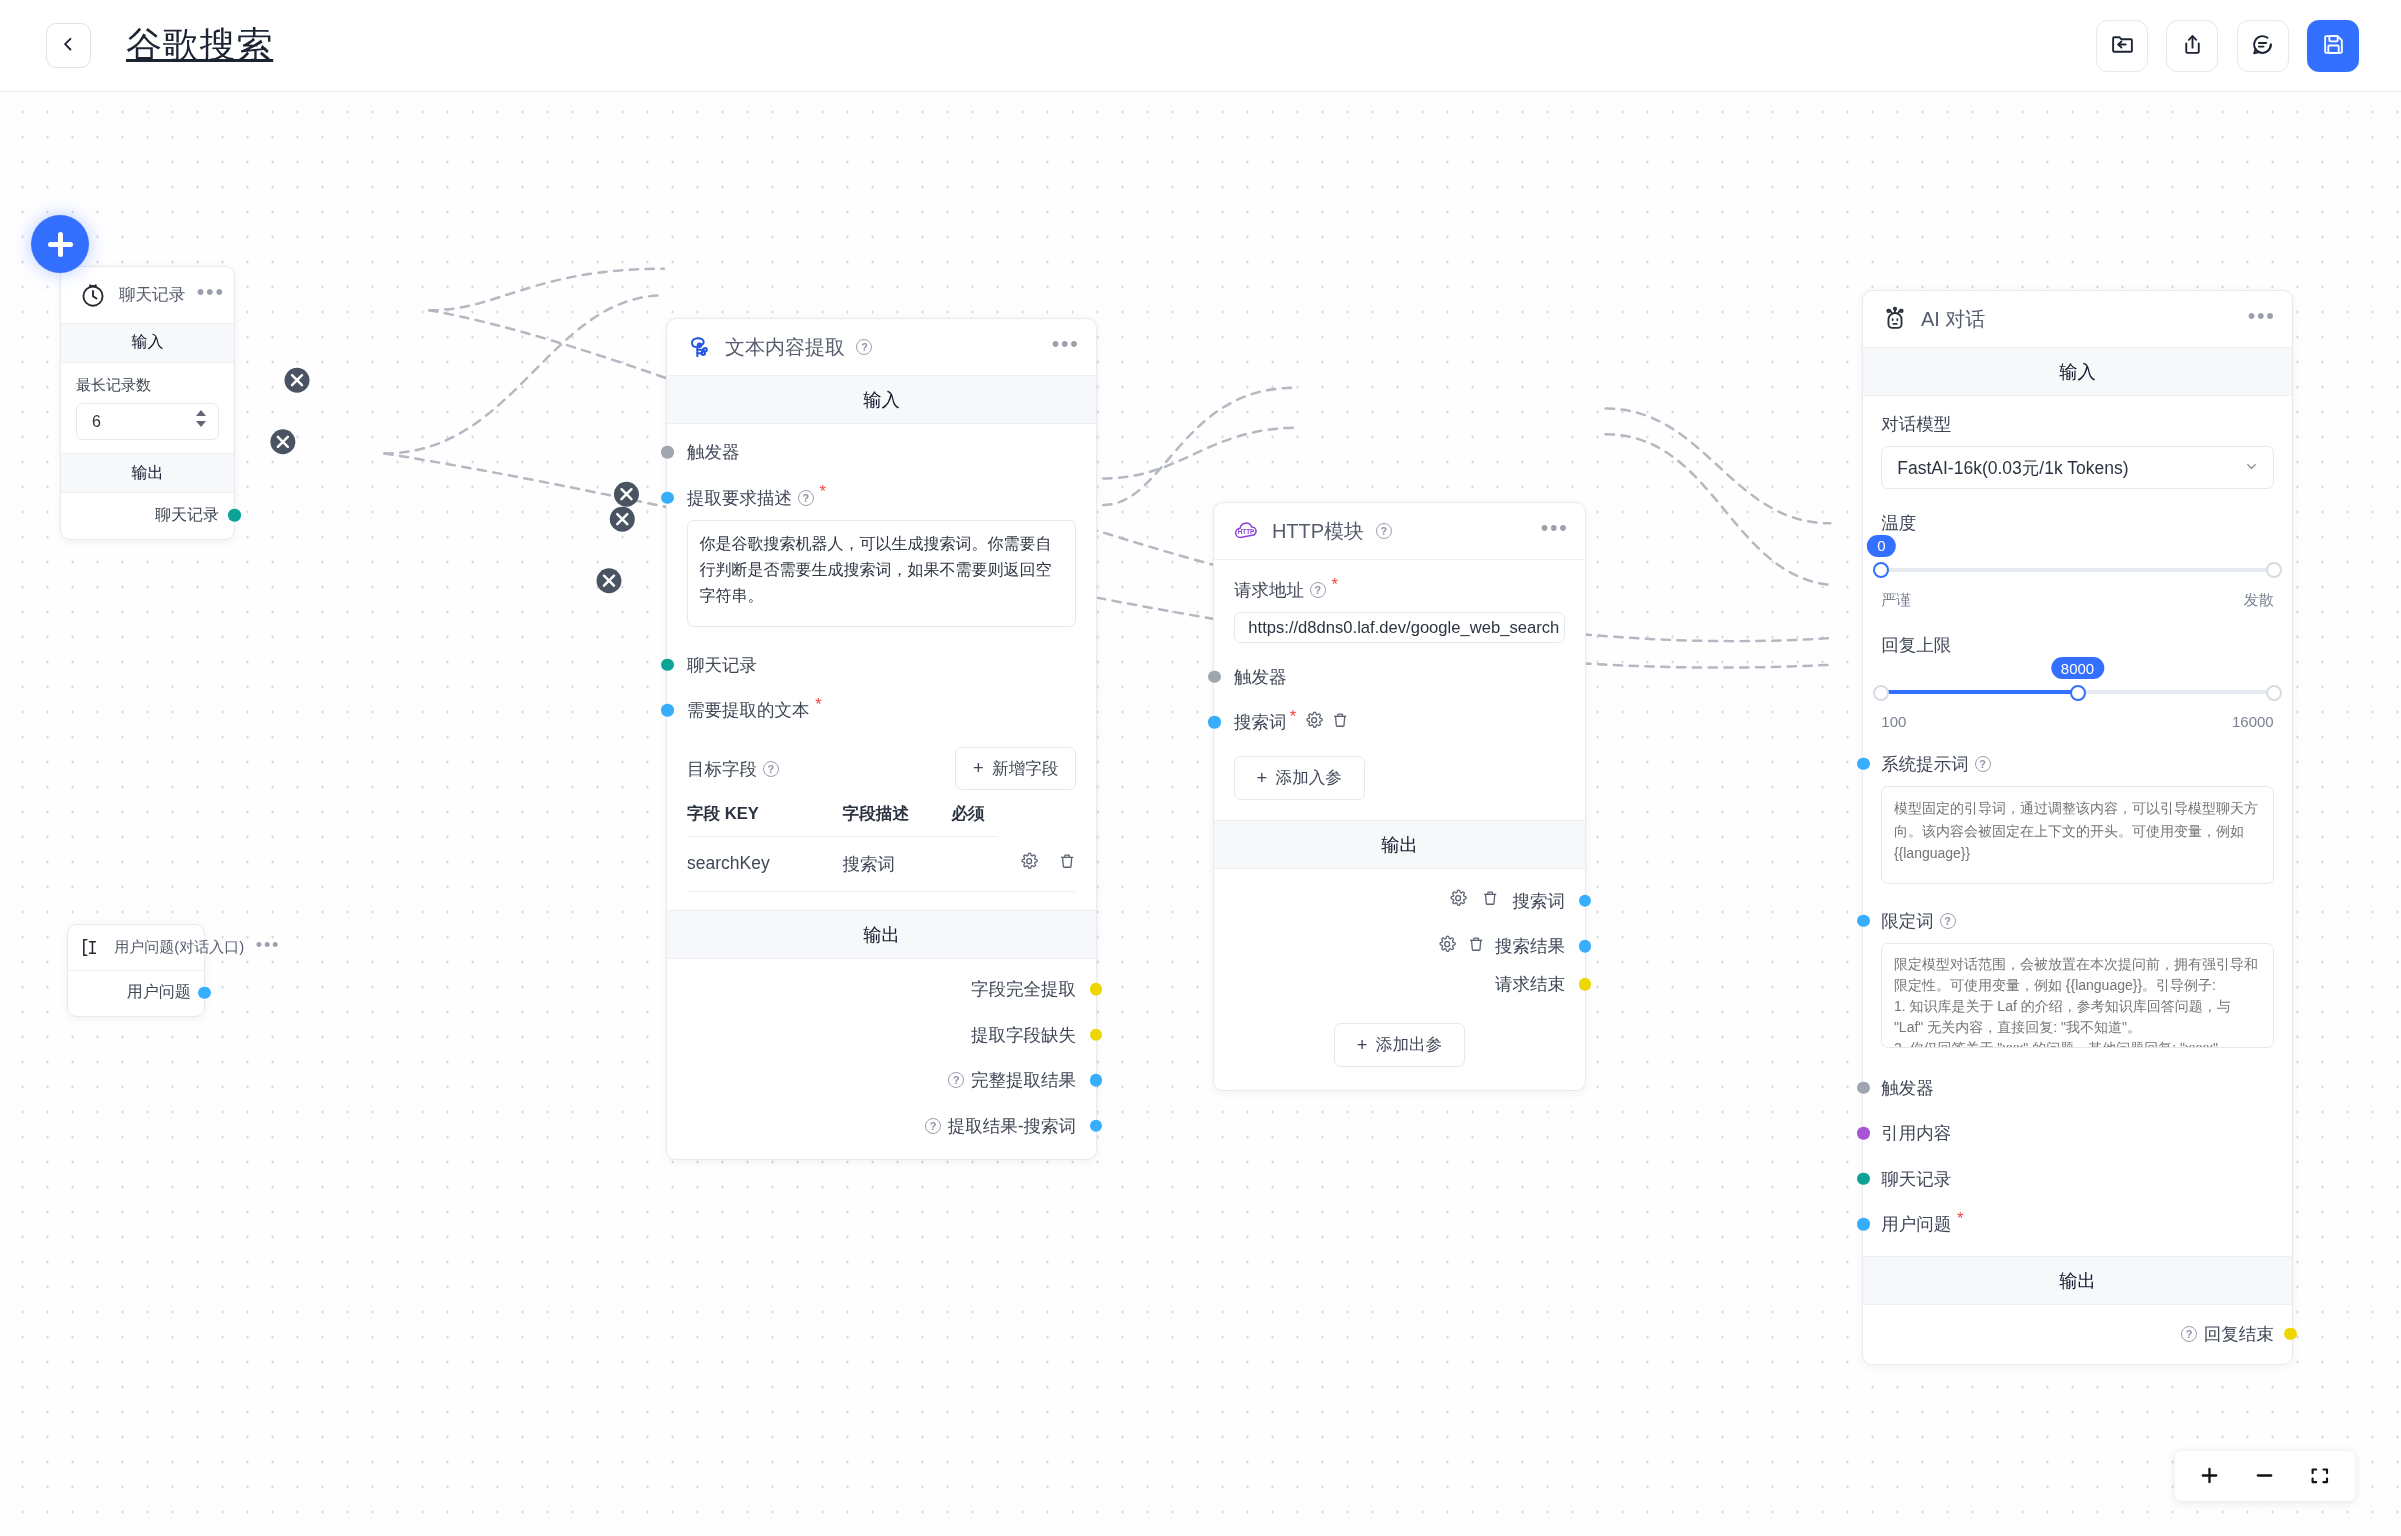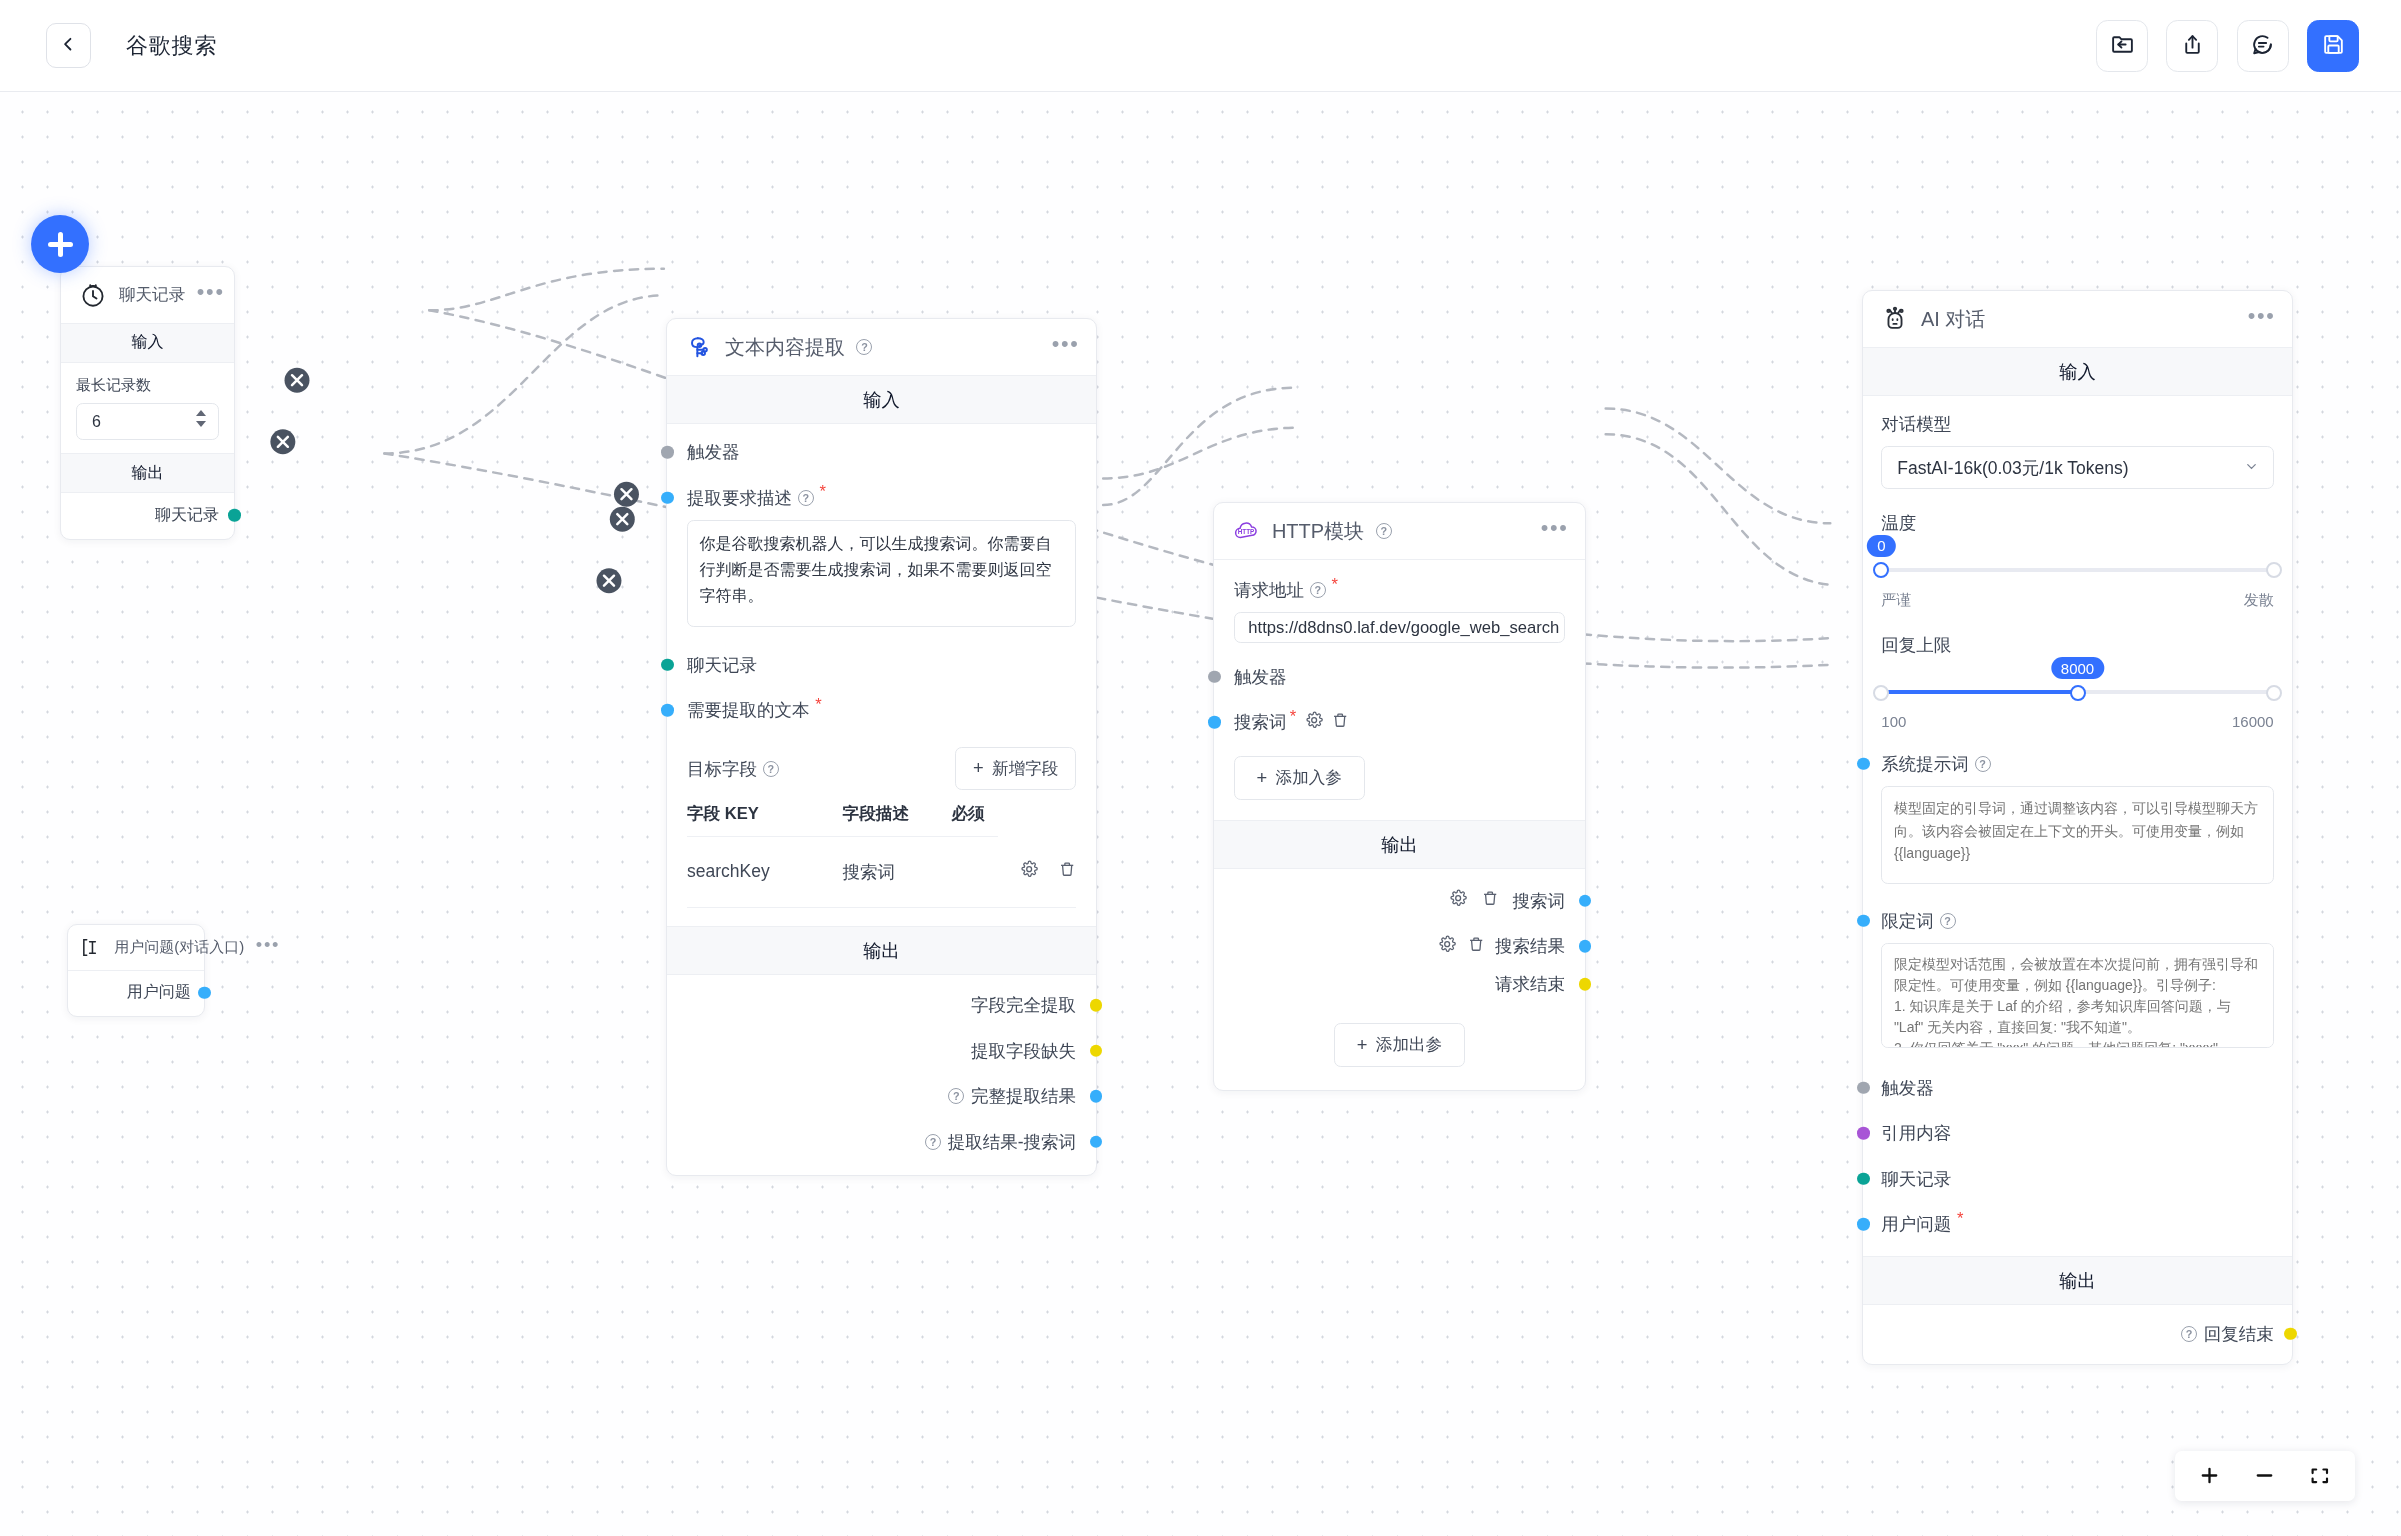--- a/index.html
+++ b/index.html
@@ -16,21 +16,21 @@
     background: #fff; border-bottom: 0.8px solid #e9ebf0;
     display: flex; align-items: center; z-index: 40;
   }
   .back-btn {
     margin-left: 46px; width: 45px; height: 45px; border: 0.8px solid #dfe2e8;
     border-radius: 10px; display: flex; align-items: center; justify-content: center;
     background: #fff; cursor: pointer;
   }
   .back-btn svg { width: 18.3px; height: 18.3px; }
   .app-title {
-    margin-left: 35px; font-size: 22px; color: #1c2433; letter-spacing: 0.8px;
+    margin-left: 35px; font-size: 36px; color: #1c2433; letter-spacing: 0.8px; text-decoration: underline;
   }
   .topbar-right {
     margin-left: auto; margin-right: 42px; display: flex; align-items: center; gap: 18.3px;
   }
   .tool-btn {
     width: 52px; height: 52px; border: 0.8px solid #e4e7ec; border-radius: 11.6px;
     background: #fff; display: flex; align-items: center; justify-content: center;
     cursor: pointer;
   }
   .tool-btn svg { width: 25px; height: 25px; }
@@ -144,21 +144,21 @@
     align-items: center; gap: 8.3px; font-family: inherit;
   }
   .ghost-btn .plus { font-size: 18.3px; color: #3f4756; line-height: 1; }
 
   table.fields { width: 100%; border-collapse: collapse; margin-top: 13.3px; }
   table.fields th {
     text-align: left; font-size: 16.6px; color: #2d3441; font-weight: bold;
     padding: 0 0 10.8px 0; border-bottom: 0.8px solid #eef0f4;
   }
   table.fields td {
-    font-size: 17.5px; color: #3f4756; padding: 23px 0; border-bottom: 0.8px solid #eef0f4;
+    font-size: 17.5px; color: #3f4756; padding: 15px 0; border-bottom: 0.8px solid #eef0f4;
   }
   table.fields td.act { text-align: right; }
   .ic { display: inline-block; vertical-align: middle; cursor: pointer; }
   .ic svg { width: 18.3px; height: 18.3px; stroke: #5a6170; fill: none; stroke-width: 1.7; }
 
   .zoomctl {
     position: absolute; right: 46px; bottom: 36px; background: #fff; border-radius: 6.7px;
     box-shadow: 0 1.7px 8.3px rgba(20,30,60,.10); display: flex; align-items: center;
     gap: 28px; padding: 11.6px 21.6px; z-index: 30;
   }

